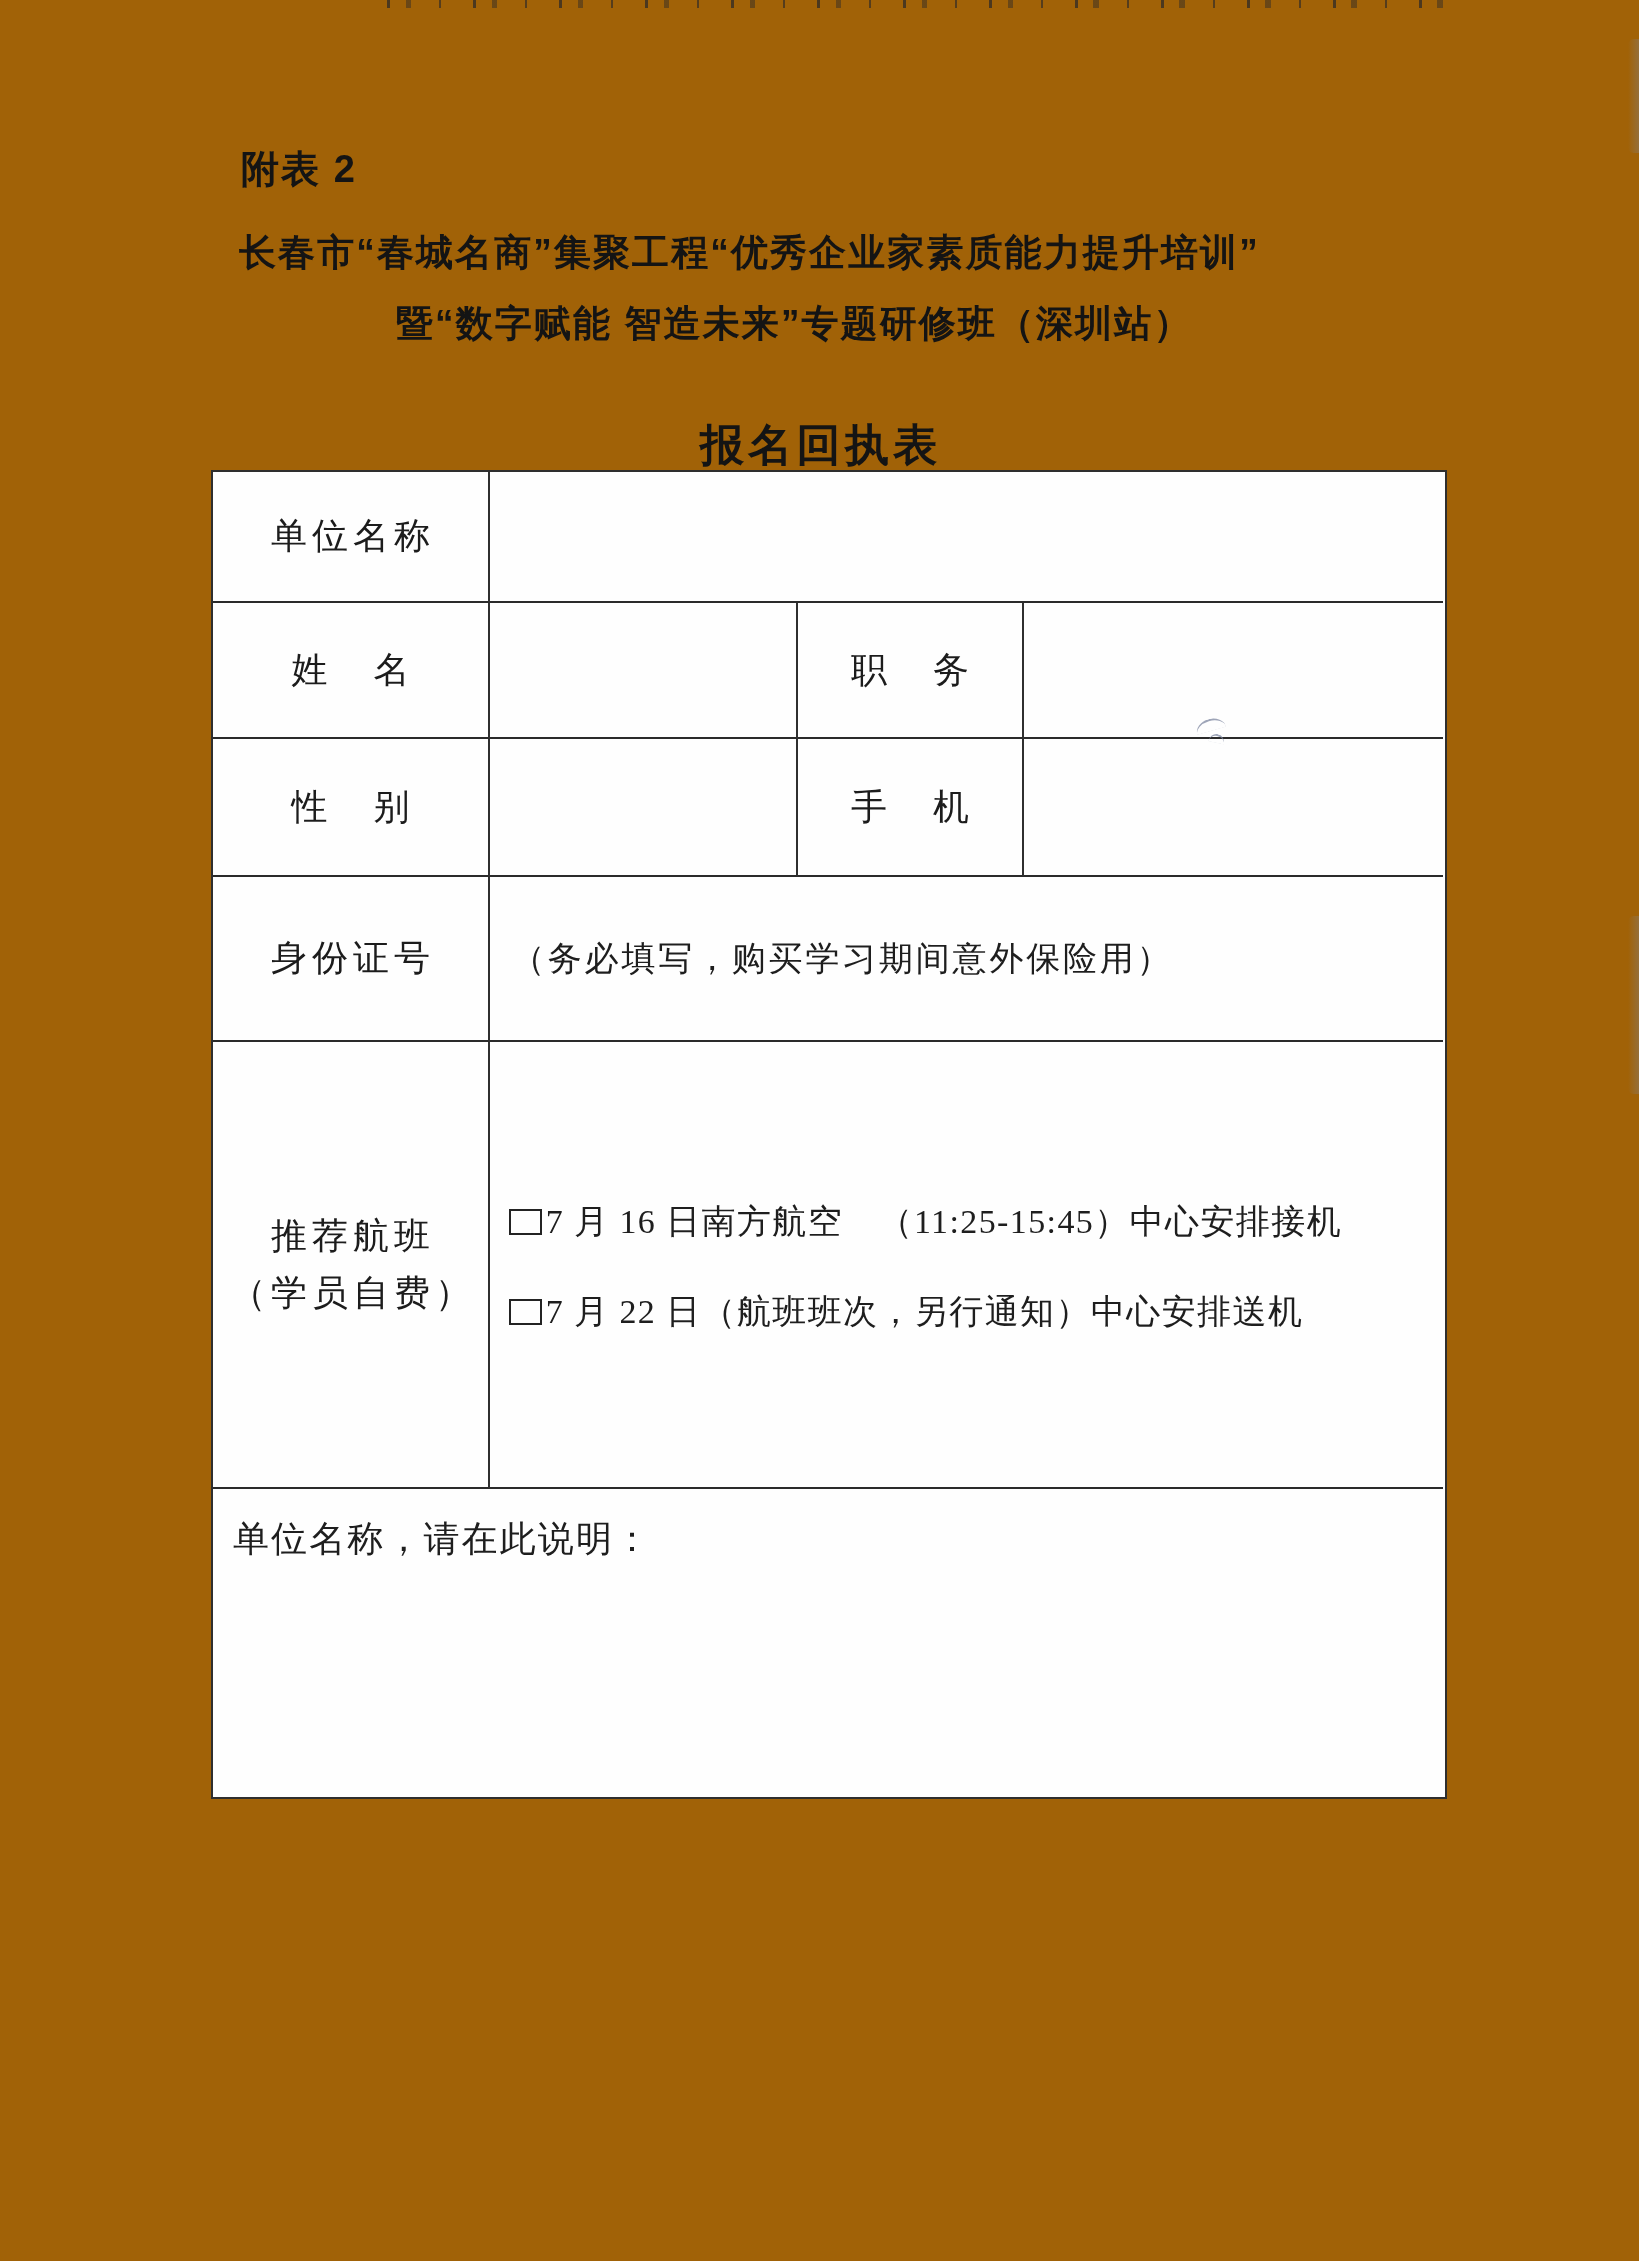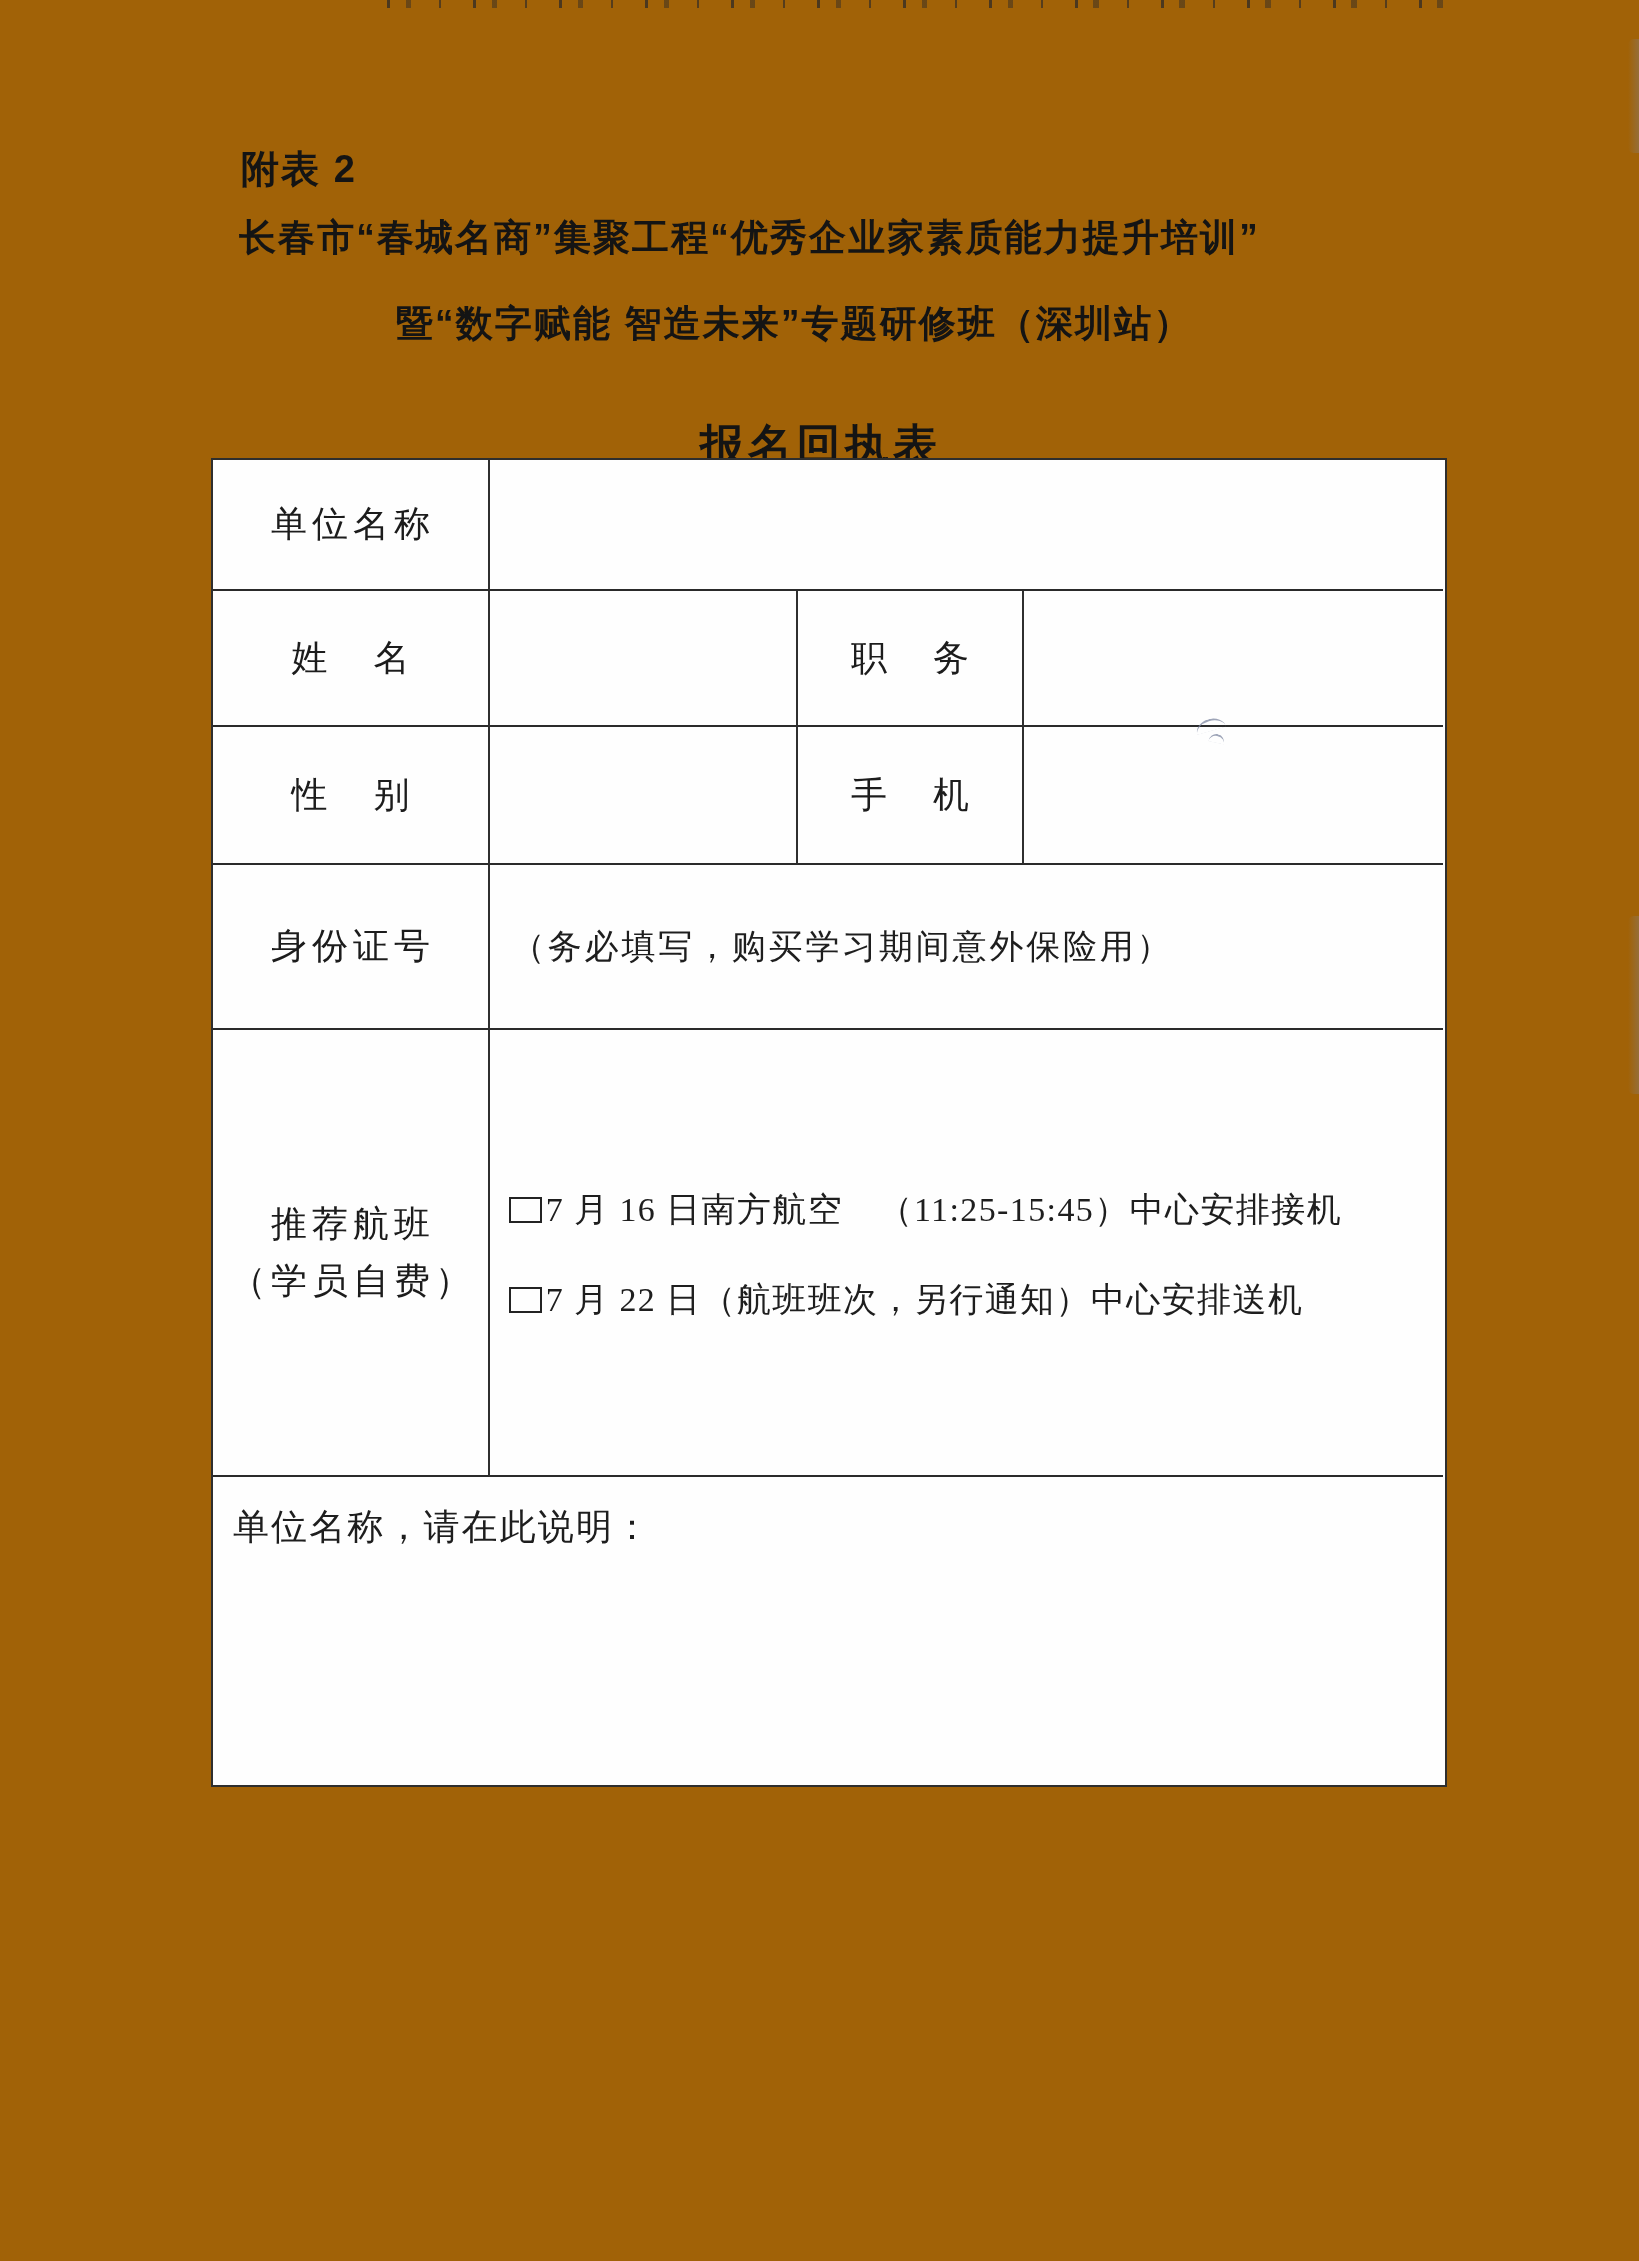--- a/index.html
+++ b/index.html
@@ -62,38 +62,38 @@
   .doc-title {
     position: absolute;
     font-family: "Liberation Sans", "DejaVu Sans", sans-serif;
     font-weight: 700;
     font-size: 37px;
     line-height: 51px;
     letter-spacing: 2.1px;
     color: #141414;
     white-space: nowrap;
   }
-  .doc-title.l1 { left: 239px; top: 212px; }
+  .doc-title.l1 { left: 239px; top: 227px; }
   .doc-title.l2 { left: 396px; top: 298px; }
   .form-title {
     position: absolute;
     left: 700px; top: 418px;
     font-family: "Liberation Sans", "DejaVu Sans", sans-serif;
     font-weight: 700;
     font-size: 44px;
     line-height: 54px;
     letter-spacing: 4.3px;
     color: #141414;
     white-space: nowrap;
   }
 
   
   .form-table {
     position: absolute;
-    left: 211px; top: 458px;
+    left: 211px; top: 470px;
     width: 1236px;
     box-sizing: border-box;
     display: grid;
     grid-template-columns: 277px 308px 226px 419px;
     grid-template-rows: 131px 136px 138px 165px 447px 308px;
     border: 2.8px solid #2e2e2e;
     background: #fefefe;
   }
   .cell {
     box-sizing: border-box;

